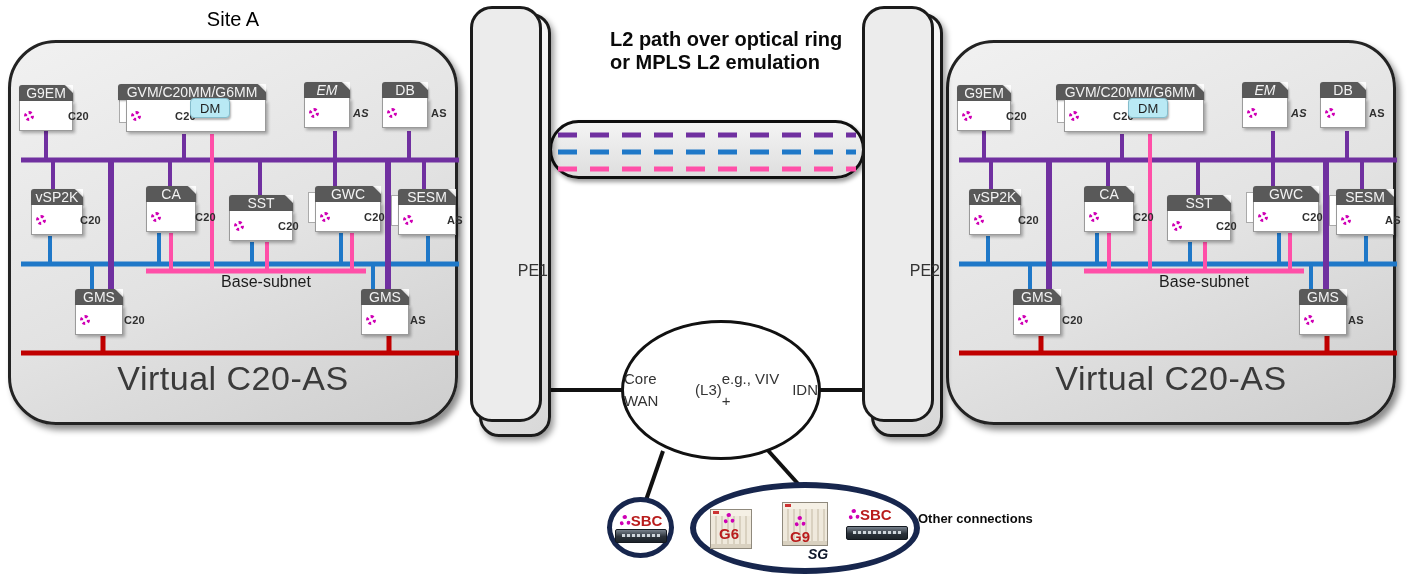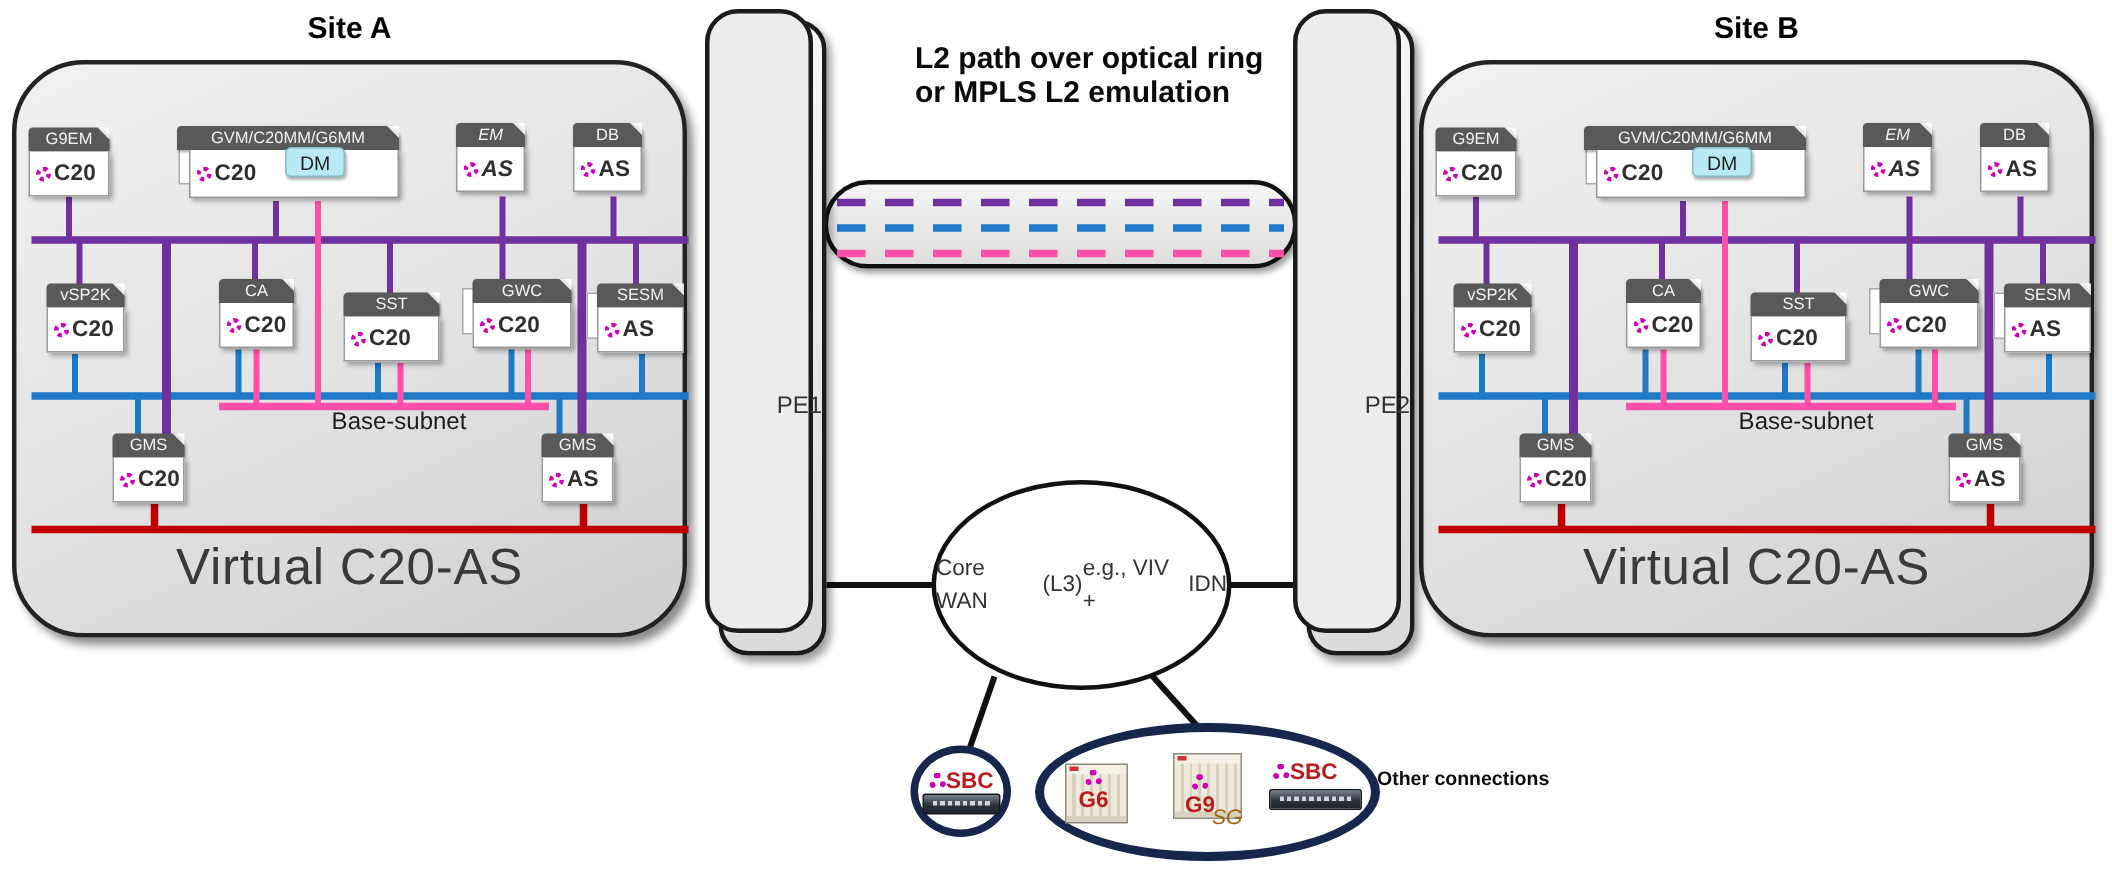--- a/index.html
+++ b/index.html
@@ -5,45 +5,45 @@
   html,body{margin:0;padding:0;background:#fff;}
   .stage{position:relative;width:1408px;height:580px;background:#fff;overflow:hidden;
          font-family:"Liberation Sans",sans-serif;color:#222;}
   .stage *{box-sizing:border-box;}
 
   
   svg.connectors{position:absolute;left:0;top:0;z-index:0;}
 
   
   .site-title{position:absolute;top:8px;width:450px;text-align:center;
-              font-size:20px;font-weight:bold;color:#000;z-index:3;}
+              font-size:20px;font-weight:normal;color:#000;z-index:3;}
   .site-title.a{left:8px;}
   .site-title.b{left:946px;}
 
   
   .site{position:absolute;top:40px;width:450px;height:385px;z-index:2;
         border:3px solid #232323;border-radius:48px;
         background:linear-gradient(155deg,#f1f1f1 0%,#e2e2e2 55%,#cecece 100%);
         box-shadow:4px 5px 6px rgba(0,0,0,.45);}
   .site.a{left:8px;}
   .site.b{left:946px;}
   .site svg.buses{position:absolute;left:0;top:0;z-index:1;}
 
   
   .node{position:absolute;z-index:2;}
   .node .tab{position:relative;height:16px;background:#595959;color:#f2f2f2;
-             font-size:11px;line-height:16px;text-align:center;
+             font-size:14px;line-height:16px;text-align:center;
              border-radius:3px 9px 0 0;box-shadow:1px 1px 2px rgba(0,0,0,.35);}
   .node .tab::after{content:"";position:absolute;right:0;top:0;
              border-left:8px solid transparent;border-top:8px solid #ffffff;
              opacity:.85;}
   .node .nbody{position:relative;height:30px;background:#fff;border:1px solid #9a9a9a;
              border-top:none;display:flex;align-items:center;padding-left:4px;
              box-shadow:2px 2px 3px rgba(0,0,0,.3);}
-  .node .nbody b{font-size:15px;color:#2f2f2f;letter-spacing:.2px;}
+  .node .nbody b{font-size:11px;color:#2f2f2f;letter-spacing:.2px;margin-left:32px;}
   .ring{display:inline-block;width:10px;height:10px;border:3px dotted #cf00b5;
         border-radius:50%;margin-right:2px;flex:0 0 auto;}
   .node.stack .nbody::before{content:"";position:absolute;left:-8px;top:-10px;
         width:100%;height:100%;background:#fff;border:1px solid #aaa;z-index:-1;}
   
   .n0{left:8px;top:42px;width:54px;}
   .n1{left:107px;top:41px;width:148px;}
   .n1 .nbody{margin-left:8px;height:32px;}
   .n2{left:293px;top:39px;width:46px;font-style:italic;}
   .n3{left:371px;top:39px;width:46px;}
@@ -104,41 +104,40 @@
         background:repeating-linear-gradient(90deg,#cfd6dc 0 3px,#49525c 3px 5px);}
   .chassis{position:absolute;width:42px;height:40px;border:1px solid #8f897c;
         background:repeating-linear-gradient(90deg,#efe9dc 0 4px,#d9d1c0 4px 6px);
         box-shadow:inset 0 6px 0 #f5f0e5, inset 0 -4px 0 #d9d1c0;}
   .chassis::before{content:"";position:absolute;left:2px;top:1px;width:6px;height:3px;
         background:#c33;}
   .big-ellipse .g6{left:14px;top:21px;}
   .big-ellipse .g9{left:86px;top:14px;width:46px;height:44px;}
   .lbl-g6{position:absolute;left:23px;top:25px;flex-direction:column;}
   .lbl-g9{position:absolute;left:94px;top:28px;flex-direction:column;}
-  .lbl-sg{position:absolute;left:112px;top:48px;font-weight:normal;font-style:italic;
-        font-size:14px;color:#a16207;}
+  .lbl-sg{position:absolute;left:112px;top:58px;font-weight:bold;font-style:italic;
+        font-size:14px;color:#0f172a;}
   .lbl-sbc2{position:absolute;left:152px;top:18px;}
   .srv2{position:absolute;left:150px;top:38px;width:62px;}
   .other{position:absolute;left:918px;top:511px;z-index:2;font-size:13px;
         font-weight:bold;color:#0c0c0c;}
 </style>
 </head>
 <body>
 
 <div class="stage">
 
   <svg class="connectors" width="1408" height="580">
     <line x1="551" y1="390" x2="625" y2="390" stroke="#111" stroke-width="4"></line>
     <line x1="817" y1="390" x2="873" y2="390" stroke="#111" stroke-width="4"></line>
     <line x1="663" y1="451" x2="645" y2="503" stroke="#111" stroke-width="4"></line>
     <line x1="764" y1="446" x2="800" y2="486" stroke="#111" stroke-width="4"></line>
   </svg>
 
   <div class="site-title a">Site A</div>
-  <div class="site-title b">Site B</div>
 
   <div class="site a">
     <svg class="buses" width="450" height="385">
       <line x1="10" y1="117" x2="448" y2="117" stroke="#7030a0" stroke-width="5"></line>
       <line x1="10" y1="221" x2="448" y2="221" stroke="#1f78c8" stroke-width="5"></line>
       <line x1="135" y1="228" x2="355" y2="228" stroke="#ff4fa8" stroke-width="5"></line>
       <line x1="10" y1="310" x2="448" y2="310" stroke="#c00000" stroke-width="5"></line>
       <g stroke="#7030a0" stroke-width="4">
         <line x1="35" y1="87" x2="35" y2="117"></line>
           <line x1="173" y1="91" x2="173" y2="117"></line>

